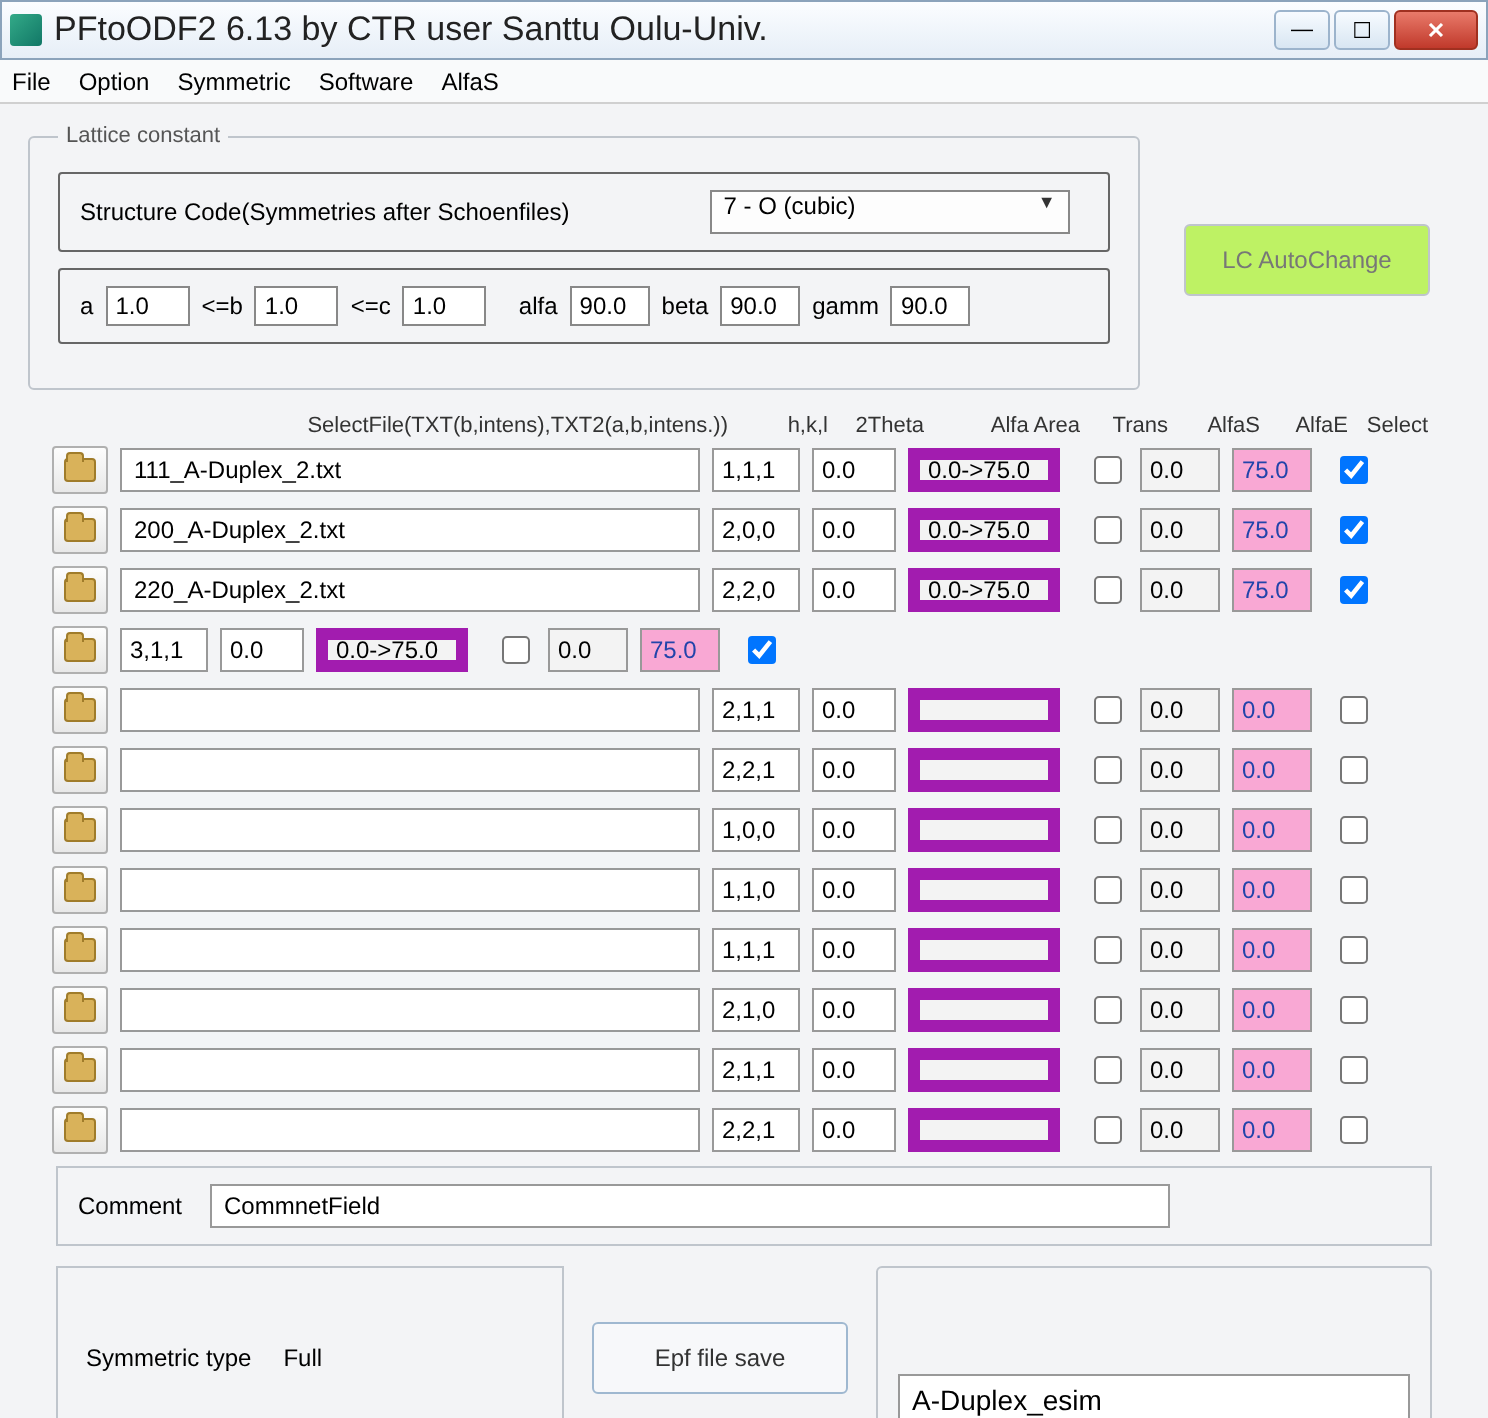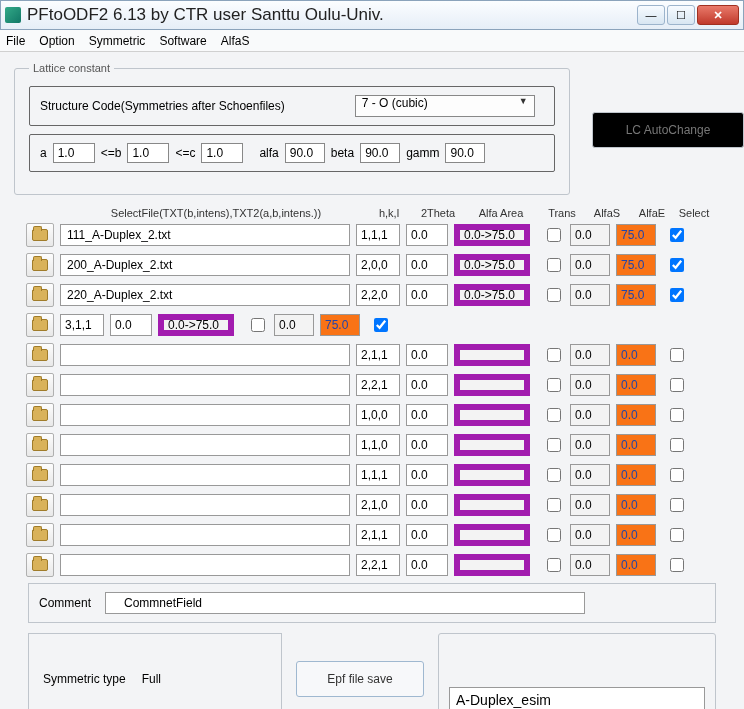--- a/index.html
+++ b/index.html
@@ -104,35 +104,35 @@
   width: 42px;
   height: 20px;
   font-size: 12px;
   padding: 0 4px;
 }
 .pinput.wide { width: 40px; }
 .lcauto {
   position: absolute;
   left: 592px;
   top: 112px;
-  width: 152px; height: 36px;
-  background: #000000;
+  width: 123px; height: 36px;
+  background: #bef264;
   border: 1px solid #bfc5cc;
   border-radius: 3px;
   color: #777;
   font-size: 12px;
 }
 .pfheader {
   display: flex;
   align-items: center;
   font-size: 11px;
   padding: 4px 0 4px 0;
   color: #333;
 }
-.pfheader .hcol { text-align: center; }
+.pfheader .hcol { text-align: right; }
 .pfrows { }
 .pfrow {
   display: flex;
   align-items: center;
   gap: 6px;
   margin-bottom: 6px;
 }
 .openbtn {
   width: 28px; height: 24px;
   border: 1px solid #b0b0b0;
@@ -194,42 +194,42 @@
 .chkwrap { width: 20px; display: flex; justify-content: center; margin-left: 8px; }
 .asinput {
   border: 1px solid #999;
   background: #f3f3f3;
   width: 40px; height: 22px;
   font-size: 12px;
   padding: 0 4px;
 }
 .aeinput {
   border: 1px solid #999;
-  background: #f97316;
+  background: #f9a8d4;
   width: 40px; height: 22px;
   font-size: 12px;
   padding: 0 4px;
   color: #2244aa;
 }
 .chkwrap2 { width: 22px; display: flex; justify-content: center; margin-left: 4px; }
 .commentrow {
   display: flex;
   align-items: center;
   border: 1px solid #bfc5cc;
   padding: 8px 10px;
   margin: 2px 14px 10px 14px;
   gap: 14px;
 }
 .commentinput {
   border: 1px solid #999;
   background: #fff;
   width: 480px;
   height: 22px;
   font-size: 12px;
-  padding: 0 18px;
+  padding: 0 6px;
 }
 .bottomrow {
   display: flex;
   align-items: stretch;
   gap: 14px;
   margin: 0 14px;
 }
 .symbox {
   border: 1px solid #bfc5cc;
   padding: 10px 14px;

